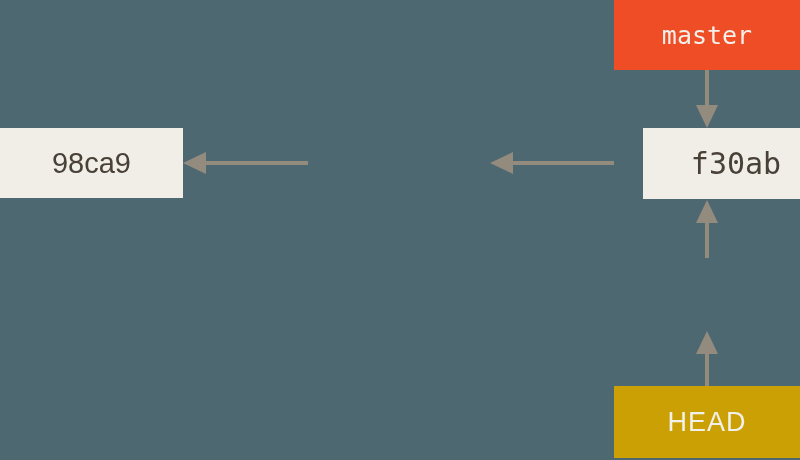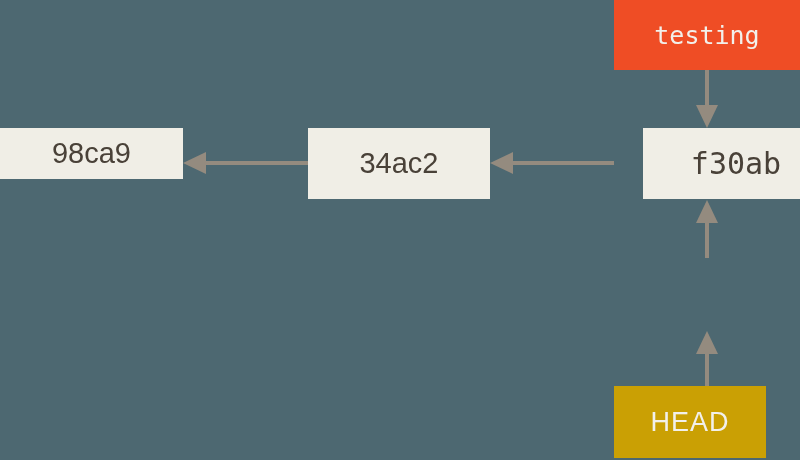--- a/index.html
+++ b/index.html
@@ -55,38 +55,35 @@
     border-left: 11px solid transparent;
     border-right: 11px solid transparent;
     border-bottom: 23px solid var(--arrow, #948b7f);
   }
 </style>
 </head>
 <body>
 
 <div class="canvas">
 
-  <div class="node commit sans" style="left:0; top:128px; width:183px; height:51px;">
+  <div class="node commit sans" style="left:0; top:128px; width:183px; height:70px;">
     <span>98ca9</span>
   </div>
 
-  <div class="node commit sans" style="left:308px; top:128px; width:182px; height:71px;">
-    <span>34ac2</span>
-  </div>
 
   <div class="node commit mono" style="left:614px; top:128px; width:186px; height:71px;margin-left:29px;">
     <span>f30ab</span>
   </div>
 
   <div class="node branch" style="left:614px; top:0; width:186px; height:70px;">
-    <span>testing</span>
+    <span>master</span>
   </div>
 
 
-  <div class="node headref" style="left:614px; top:386px; width:152px; height:72px;">
+  <div class="node headref" style="left:614px; top:386px; width:186px; height:72px;">
     <span>HEAD</span>
   </div>
 
   <div class="shaft" style="left:204px; top:161px; width:104px; height:4px;"></div>
   <div class="tri left" style="left:183px; top:152px;"></div>
 
   <div class="shaft" style="left:511px; top:161px; width:103px; height:4px;"></div>
   <div class="tri left" style="left:490px; top:152px;"></div>
 
   <div class="shaft" style="left:705px; top:70px; width:4px; height:37px;"></div>

